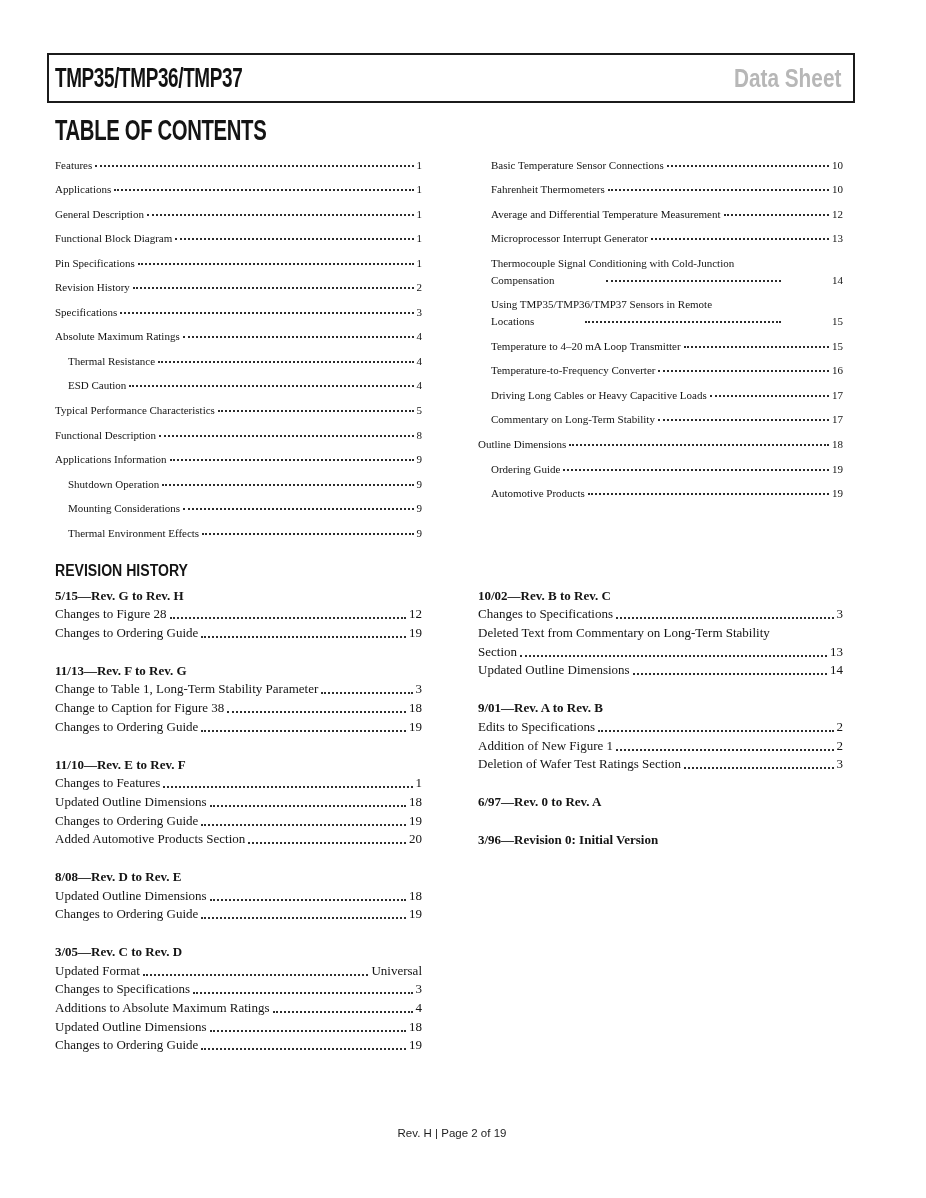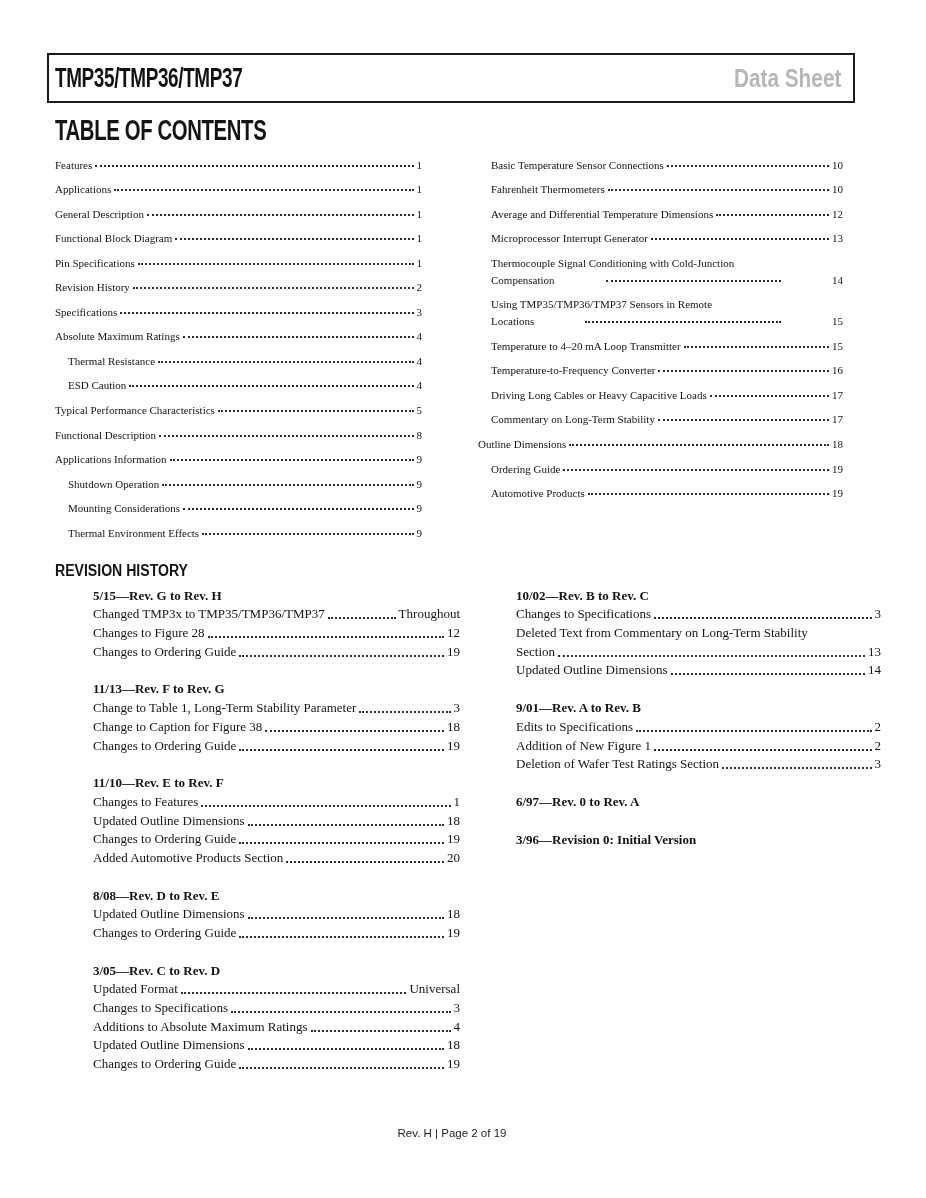--- a/index.html
+++ b/index.html
@@ -97,21 +97,20 @@
     font-size: 16px;
     transform: scaleX(0.88);
     transform-origin: left top;
     white-space: nowrap;
     color: #141414;
   }
   .rev-col {
     position: absolute;
     top: 585px;
     font-size: 13px;
-    margin-left: 38px;
   }
   #rev-left  { left: 55px;  width: 367px; }
   #rev-right { left: 478px; width: 365px; }
   .rev-group { margin-bottom: 19px; }
   .rev-row {
     display: flex;
     align-items: flex-end;
     height: 18.7px;
     white-space: nowrap;
   }
@@ -228,21 +227,21 @@
         <span class="lbl">Basic Temperature Sensor Connections</span>
         <span class="leader"></span>
         <span class="pg">10</span>
       </div>
       <div class="toc-row indent-1">
         <span class="lbl">Fahrenheit Thermometers</span>
         <span class="leader"></span>
         <span class="pg">10</span>
       </div>
       <div class="toc-row indent-1">
-        <span class="lbl">Average and Differential Temperature Dimensions</span>
+        <span class="lbl">Average and Differential Temperature Measurement</span>
         <span class="leader"></span>
         <span class="pg">12</span>
       </div>
       <div class="toc-row indent-1">
         <span class="lbl">Microprocessor Interrupt Generator</span>
         <span class="leader"></span>
         <span class="pg">13</span>
       </div>
       <div class="toc-row indent-1">
         <span class="lbl">Thermocouple Signal Conditioning with Cold-Junction</span>
@@ -296,25 +295,20 @@
         <span class="pg">19</span>
       </div>
     </div>
 
   <div class="rev-heading">REVISION HISTORY</div>
 
   <div class="rev-col" id="rev-left">
       <div class="rev-group">
         <div class="rev-row rev-title">5/15—Rev. G to Rev. H</div>
         <div class="rev-row">
-          <span class="lbl">Changed TMP3x to TMP35/TMP36/TMP37</span>
-          <span class="leader"></span>
-          <span class="pg">Throughout</span>
-        </div>
-        <div class="rev-row">
           <span class="lbl">Changes to Figure 28</span>
           <span class="leader"></span>
           <span class="pg">12</span>
         </div>
         <div class="rev-row">
           <span class="lbl">Changes to Ordering Guide</span>
           <span class="leader"></span>
           <span class="pg">19</span>
         </div>
       </div>

